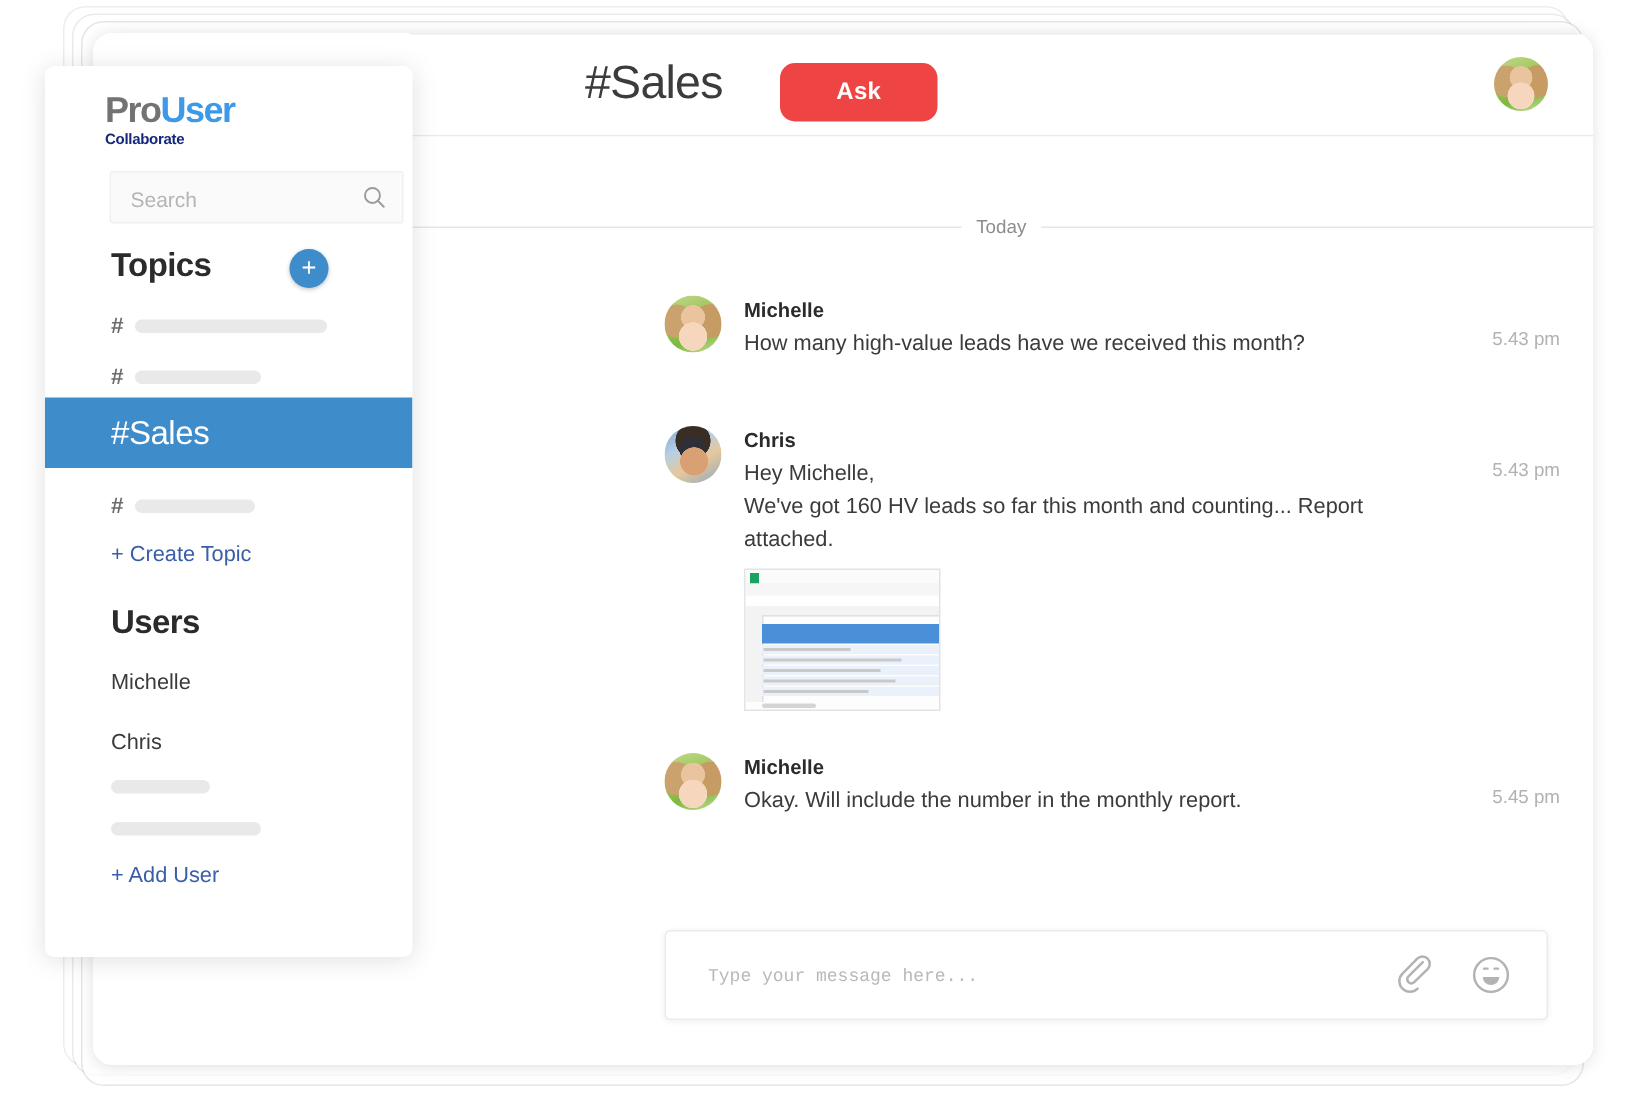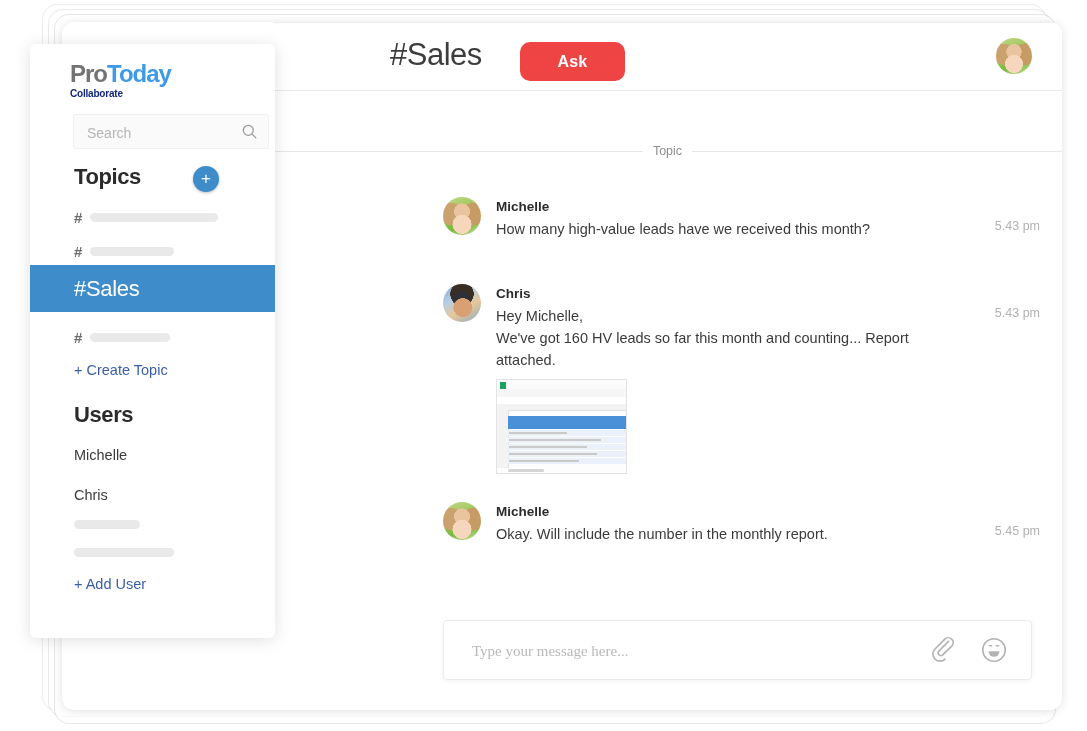--- a/index.html
+++ b/index.html
@@ -252,22 +252,22 @@
   }
   .composer-input {
     position: absolute;
     left: 26px;
     top: 0;
     right: 110px;
     height: 100%;
     border: none;
     outline: none;
     background: transparent;
-    font-size: 15px;
-    font-family: Liberation Serif, serif;
+    font-size: 12px;
+    font-family: Liberation Mono, monospace;
     color: #444;
   }
   .composer-input::placeholder { color: #b9b9b9; }
   .composer-icon {
     position: absolute;
     top: 14px;
     width: 30px;
     height: 30px;
     cursor: pointer;
   }
@@ -440,21 +440,21 @@
 
       <button class="ask-button" style="background: #ef4444; border-radius: 10px;">Ask</button>
 
       <div class="user-avatar-top av-michelle"></div>
     </div>
 
     <div class="message-area">
 
       <div class="today-sep">
         <div class="today-line left"></div>
-        <div class="today-label">Topic</div>
+        <div class="today-label">Today</div>
         <div class="today-line right"></div>
       </div>
 
       <div class="msg" style="top:106px">
         <div class="msg-avatar av-michelle"></div>
         <div class="msg-body">
           <div class="msg-author">Michelle</div>
           <div class="msg-line">How many high-value leads have we received this month?</div>
         </div>
         <div class="msg-time">5.43 pm</div>
@@ -521,21 +521,21 @@
         </div>
       </div>
 
     </div>
   </div>
 </div>
 
 <div class="sidebar-card">
 
   <div class="logo">
-    <div class="logo-top"><span class="logo-pro" style="color: #737373;">Pro</span><span class="logo-profs" style="color: rgb(61, 154, 232);">Today</span></div>
+    <div class="logo-top"><span class="logo-pro" style="color: #737373;">Pro</span><span class="logo-profs" style="color: rgb(61, 154, 232);">User</span></div>
     <div class="logo-sub" style="color: rgb(20, 40, 123);">Collaborate</div>
   </div>
 
   <div class="search-box">
     <input class="search-input" type="text" placeholder="Search" style="">
     <div class="search-icon">
       <svg viewBox="0 0 24 24" width="19" height="19" fill="none" stroke="#9a9a9a" stroke-width="1.6" stroke-linecap="round">
         <circle cx="10.5" cy="10.5" r="6.3"></circle>
         <line x1="15.3" y1="15.3" x2="20" y2="20"></line>
       </svg>

